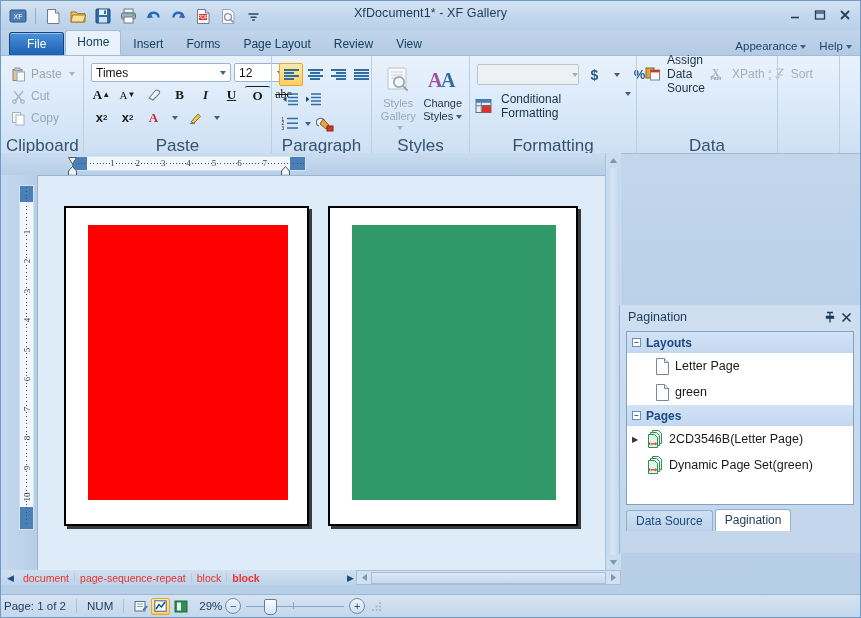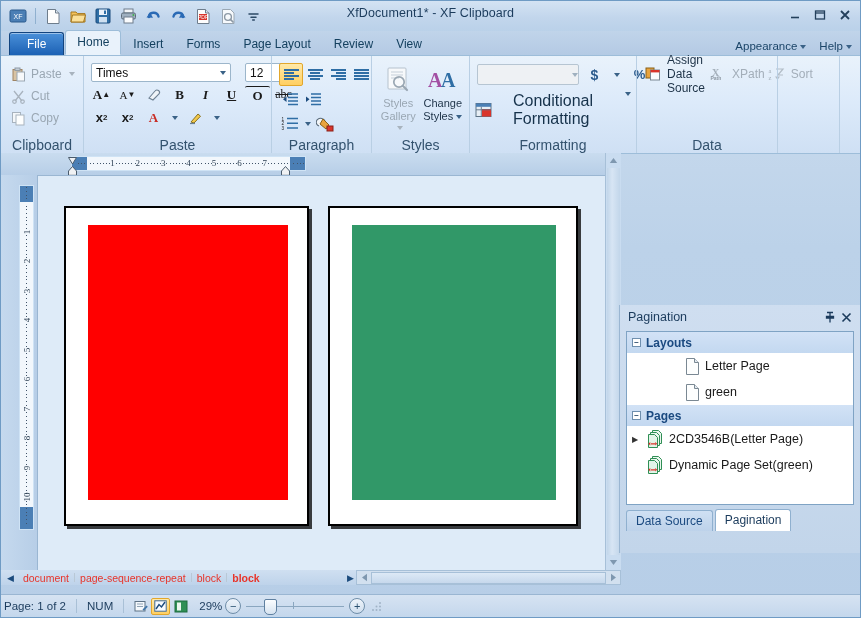--- a/index.html
+++ b/index.html
@@ -70,31 +70,31 @@
     border-bottom:1px solid #9dbdd9;
     display:flex;
   }
   .rgroup{
     position:relative;height:97px;box-sizing:border-box;
     padding:4px 5px 0 5px;display:flex;flex-direction:column;
   }
   .rgroup + .rgroup{border-left:1px solid #b9cfe4;}
   .gbody{flex:1;display:flex;align-items:flex-start;}
   .glabel{
-    height:15px;line-height:15px;text-align:center;font-size:14px;color:#33526e;
+    height:15px;line-height:15px;text-align:center;font-size:17px;color:#33526e;
     position:relative;
   }
 
   
   .cb-col{display:flex;flex-direction:column;gap:2px;padding-top:4px;}
   .cbrow{display:flex;align-items:center;gap:4px;height:20px;padding:0 4px;color:#9aa7b3;font-size:12px;}
   .cbrow .ico{width:17px;height:17px;display:flex;align-items:center;justify-content:center;}
 
   
-  .fontrow1{display:flex;gap:14px;align-items:center;padding:3px 2px 0 2px;}
+  .fontrow1{display:flex;gap:3px;align-items:center;padding:3px 2px 0 2px;}
   .combo{
     height:19px;border:1px solid #9cb6cb;background:#fff;border-radius:2px;
     display:flex;align-items:center;font-size:12px;color:#111;padding-left:4px;
     box-sizing:border-box;
   }
   .combo .cbtxt{flex:1;overflow:hidden;white-space:nowrap;}
   .combo .cbarrow{
     width:14px;display:flex;align-items:center;justify-content:center;
   }
   .fontname{width:140px;}
@@ -118,21 +118,21 @@
   .bigbtn{
     width:58px;display:flex;flex-direction:column;align-items:center;gap:1px;
     padding-top:3px;font-size:11px;line-height:11.5px;text-align:center;
   }
   .bigbtn.dim{color:#9aa7b3;}
   .bigbtn .bico{height:34px;display:flex;align-items:center;justify-content:center;}
 
   
   .fmtrow1{display:flex;align-items:center;gap:3px;padding:4px 2px 0 2px;}
   .numfmt{width:100px;height:19px;background:#eef1f4;border:1px solid #b6c5d2;border-radius:2px;display:flex;align-items:center;}
-  .fmtrow2{display:flex;gap:20px;padding-top:7px;font-size:16px;color:#16324b;}
+  .fmtrow2{display:flex;gap:8px;padding-top:7px;font-size:12px;color:#16324b;}
 
   
   .drow{display:flex;align-items:center;gap:5px;height:21px;font-size:12px;padding-left:3px;}
   .drow.dim{color:#a3aeb9;}
   .drow .ico{width:18px;height:18px;display:flex;align-items:center;justify-content:center;}
 
   
   .workspace{position:absolute;left:0;right:0;top:152px;bottom:32px;}
 
   .doc-area{
@@ -233,21 +233,21 @@
     font-weight:bold;color:#1b4a80;font-size:12px;
   }
   .expander{
     width:9px;height:9px;border:1px solid #6f8fae;background:#fff;
     display:flex;align-items:center;justify-content:center;
     font-size:8px;line-height:7px;color:#30506f;box-sizing:border-box;
   }
   .node{height:26px;display:flex;align-items:center;font-size:12.5px;color:#1a1a1a;}
   .node .twisty{width:16px;text-align:center;font-size:8px;color:#333;}
   .node .nico{width:26px;display:flex;align-items:center;justify-content:center;}
-  .node.l1{padding-left:22px;margin-left:30px;}
+  .node.l1{padding-left:22px;}
   .node.l1b{padding-left:0px;}
   .ptabs{
     position:absolute;left:6px;right:6px;bottom:22px;height:22px;display:flex;align-items:center;
   }
   .ptab{
     height:20px;line-height:20px;padding:0 9px;font-size:12px;color:#1b4a80;
     background:linear-gradient(180deg,#cfe0f3,#bdd2ea);
     border:1px solid #8fb0cf;border-bottom:none;border-radius:3px 3px 0 0;margin-right:2px;
   }
   .ptab.act{background:#ffffff;color:#1b3b5c;height:21px;line-height:21px;}
@@ -349,21 +349,21 @@
             <path d="M10.4 11.4 L13 14" stroke="#8b98a5" stroke-width="1.7" stroke-linecap="round"></path>
           </svg>
       </div>
       <div class="qatbtn">
         <svg width="13" height="13" viewBox="0 0 13 13">
             <path d="M2 4h9M4 7.2h5M5.7 10h1.6" stroke="#2c4a66" stroke-width="1.5" stroke-linecap="round"></path>
           </svg>
       </div>
     </div>
 
-    <div class="wtitle">XfDocument1* - XF Clipboard</div>
+    <div class="wtitle">XfDocument1* - XF Gallery</div>
 
     <div class="wbtns">
       <div class="wbtn">
         <svg width="14" height="12" viewBox="0 0 14 12">
             <path d="M3 8.5h8" stroke="#24405c" stroke-width="1.6"></path>
           </svg>
       </div>
       <div class="wbtn">
         <svg width="14" height="12" viewBox="0 0 14 12">
             <rect x="2.5" y="2" width="9" height="8" fill="none" stroke="#24405c" stroke-width="1.3"></rect>

